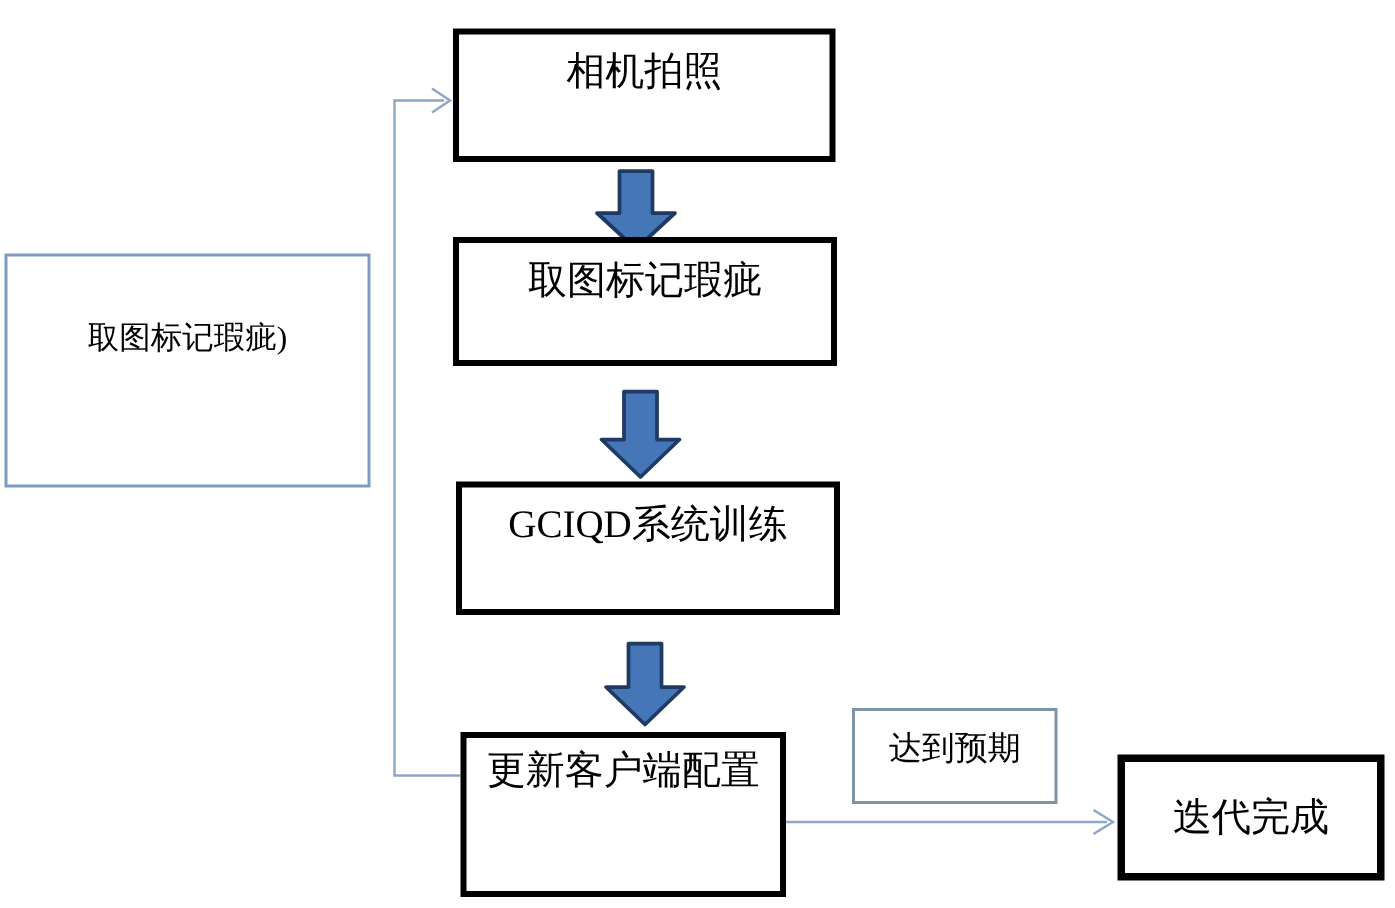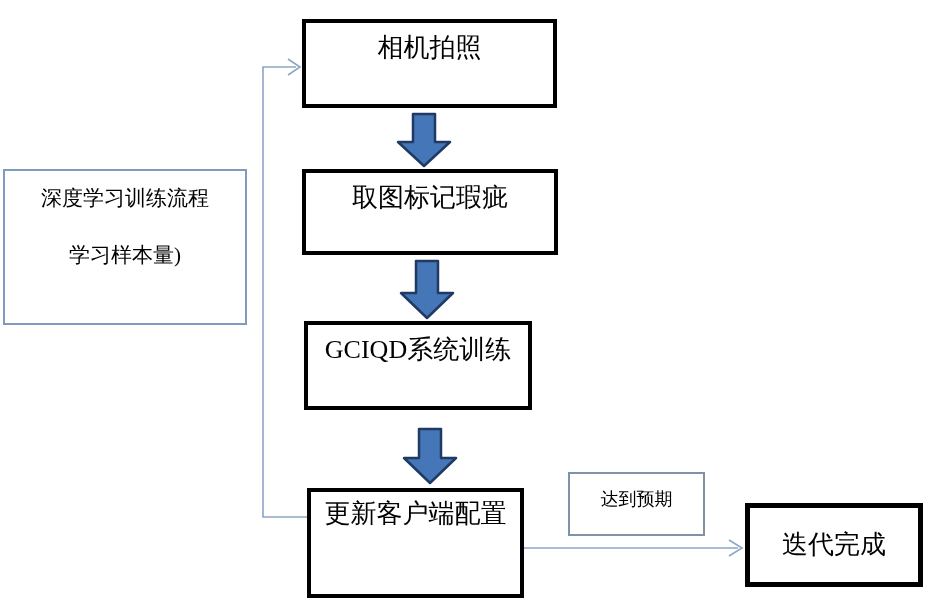--- a/index.html
+++ b/index.html
@@ -28,36 +28,36 @@
     text-align: center;
     color: #000000;
   }
   .process {
     border: 4px solid #000000;
     font-size: 26px;
     padding-top: 8px;
     line-height: 34px;
   }
   .node-camera        { left: 302px; top: 19px;  width: 255px; height: 89px; }
-  .node-mark-defects  { left: 302px; top: 169px; width: 256px; height: 86px; }
-  .node-gciqd         { left: 304px; top: 321px; width: 228px; height: 89px; }
+  .node-mark-defects  { left: 302px; top: 158px; width: 256px; height: 86px; }
+  .node-gciqd         { left: 304px; top: 321px; width: 256px; height: 89px; }
   .node-update-config { left: 307px; top: 488px; width: 217px; height: 110px; padding-top: 5px; }
   .node-iteration     { left: 745px; top: 503px; width: 178px; height: 84px; border-width: 5px; padding-top: 20px; }
   .node-note {
     left: 3px; top: 169px; width: 244px; height: 156px;
     border: 2px solid #7f9cc0;
     font-size: 21px;
     line-height: 30px;
     padding-top: 12px;
   }
   .note-spacer { height: 27px; }
   .node-expectation {
     left: 568px; top: 472px; width: 137px; height: 64px;
     border: 2px solid #7e93a8;
-    font-size: 18px;
+    font-size: 22px;
     line-height: 28px;
     padding-top: 11px;
   }
   .block-arrow {
     fill: #4576b8;
     stroke: #1f3a63;
     stroke-width: 2.5;
     stroke-linejoin: round;
   }
   .thin-connector {
@@ -78,23 +78,22 @@
     <path class="block-arrow" d="M 419 429 L 441 429 L 441 458 L 456 458 L 430 483 L 404 458 L 419 458 Z"></path>
 
     <polyline class="thin-connector" points="307,517 263,517 263,67 296,67"></polyline>
     <path class="thin-connector" d="M 288 59 L 300 67 L 288 75"></path>
 
     <line class="thin-connector" x1="508" y1="548" x2="738" y2="548"></line>
     <path class="thin-connector" d="M 729 540 L 742 548 L 729 556"></path>
   </svg>
 
   <div class="node node-note">
-    <div>深度学习训练流程</div>
     <div class="note-spacer"></div>
-    <div>学习样本量)</div>
+    <div>取图标记瑕疵)</div>
   </div>
 
   <div class="node process node-camera">
     <span>相机拍照</span>
   </div>
 
   <div class="node process node-mark-defects">
     <span>取图标记瑕疵</span>
   </div>
 

